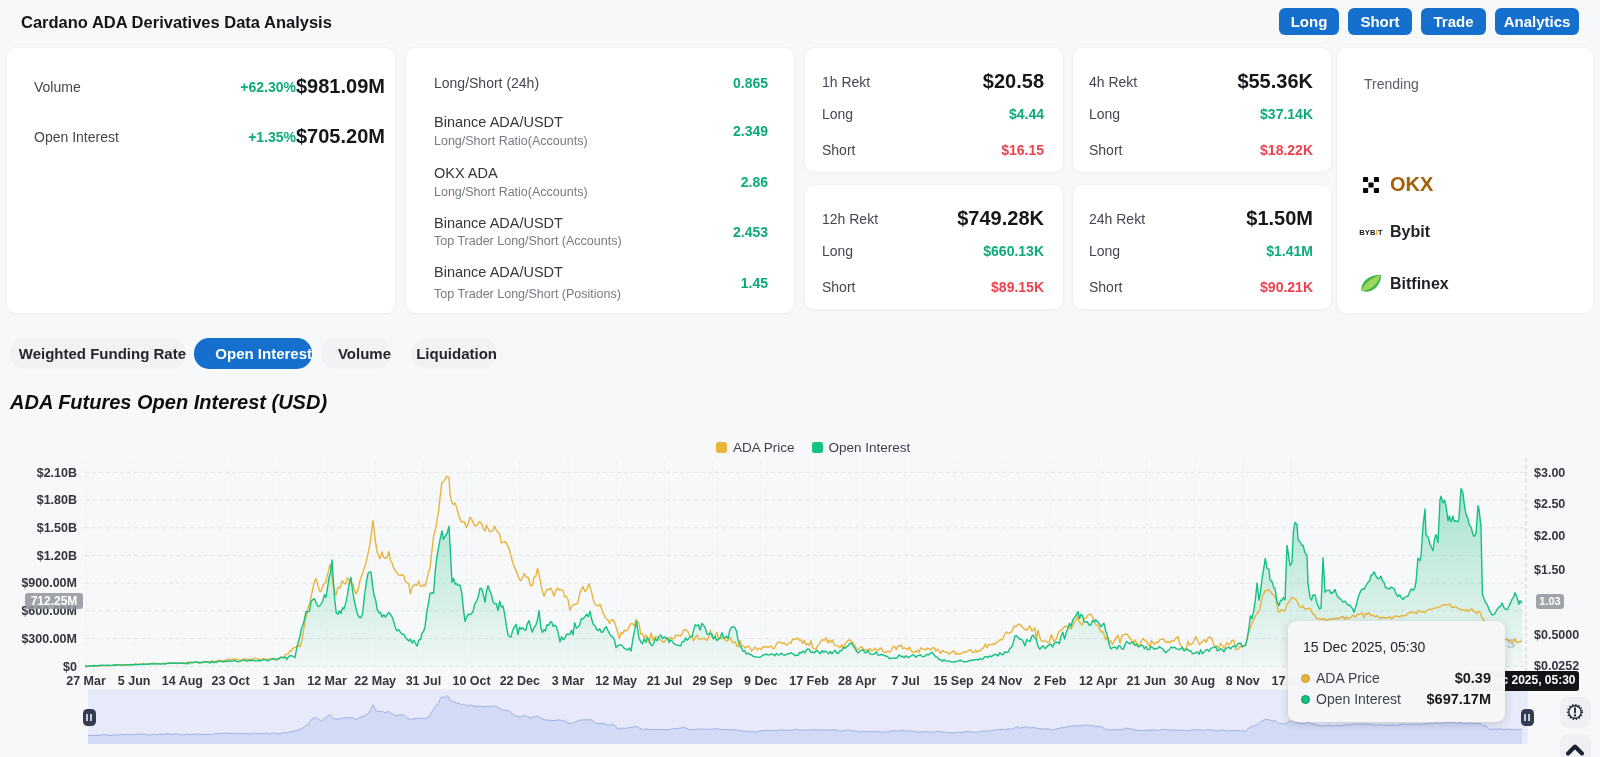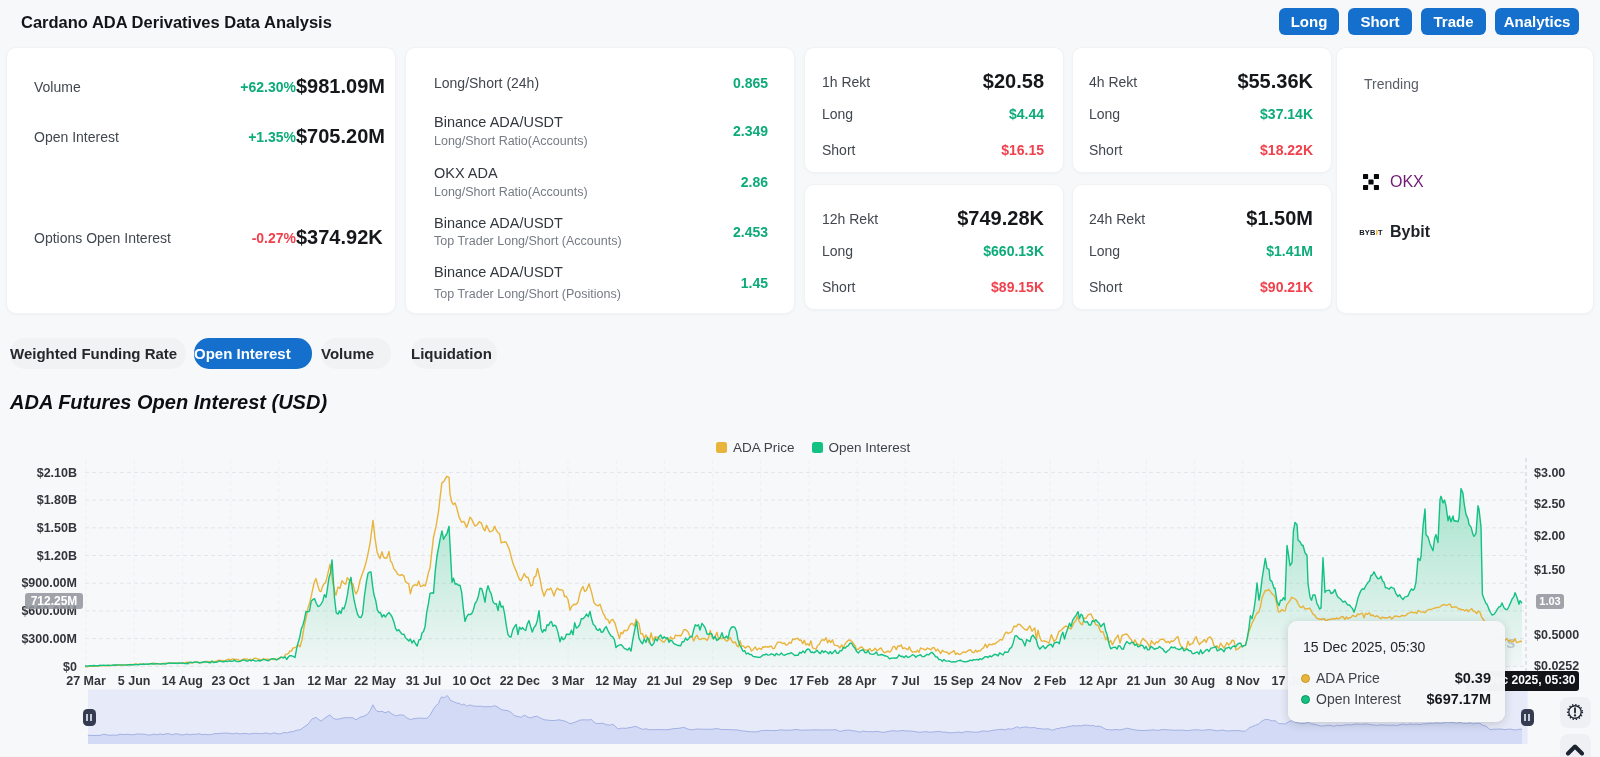--- a/index.html
+++ b/index.html
@@ -6,46 +6,41 @@
   html,body { -webkit-font-smoothing:antialiased; width:1600px; height:757px; background:#f7f8f9; font-family:"Liberation Sans", sans-serif; overflow:hidden; position:relative; }
   .abs { position:absolute; }
   .card { position:absolute; background:#fff; border-radius:10px; border:1px solid #f1f2f4; box-shadow:0 1px 3px rgba(20,22,26,0.03); }
   .lbl { color:#42474f; font-size:14px; }
   .sub { color:#767b84; font-size:12.5px; }
   .val { color:#15171a; font-size:20px; font-weight:700; }
   .grn { color:#0cab79; font-weight:700; font-size:14px; }
   .red { color:#f0414d; font-weight:700; font-size:14px; }
   .row { position:absolute; left:0; right:0; display:flex; align-items:center; }
   .btn { display:inline-block; background:#1570cd; color:#fff; font-weight:700; font-size:15px; border-radius:6px; text-align:center; padding:5px 0; margin-left:9px; }
-  .pill { display:inline-block; border-radius:15px; font-weight:700; font-size:15px; padding:7px 0; text-align:left; color:#24272c; background:#f1f2f4; }
+  .pill { display:inline-block; border-radius:15px; font-weight:700; font-size:15px; padding:7px 0; text-align:right; color:#24272c; background:#f1f2f4; }
   .pill.active { background:#1570cd; color:#fff; }
 </style>
 </head>
 <body>
 
 <div class="abs" style="left:21px; top:13px; font-size:16.5px; font-weight:700; color:#141519;">Cardano ADA Derivatives Data Analysis</div>
 <div class="abs" style="right:21px; top:8px;">
   <span class="btn" style="width:60px;">Long</span><span class="btn" style="width:64px;">Short</span><span class="btn" style="width:65px;">Trade</span><span class="btn" style="width:84px;">Analytics</span>
 </div>
 
 <div class="card" style="left:6px; top:47px; width:390px; height:267px;">
   <div class="row" style="top:27px; padding:0 27px;">
       <span class="lbl">Volume</span>
       <span class="grn" style="margin-left:auto;">+62.30%</span>
       <span class="val" style="width:72px; text-align:right;">$981.09M</span>
     </div>
   <div class="row" style="top:77px; padding:0 27px;">
       <span class="lbl">Open Interest</span>
       <span class="grn" style="margin-left:auto;">+1.35%</span>
       <span class="val" style="width:72px; text-align:right;">$705.20M</span>
-    </div>
-  <div class="row" style="top:178px; padding:0 27px;">
-      <span class="lbl">Options Open Interest</span>
-      <span class="red" style="margin-left:auto;">-0.27%</span>
-      <span class="val" style="width:72px; text-align:right;">$374.92K</span>
     </div>
 </div>
 
 <div class="card" style="left:405px; top:47px; width:390px; height:267px;">
   <div class="row" style="top:27px; padding:0 26px 0 28px;">
       <span class="lbl">Long/Short (24h)</span>
       <span class="grn" style="margin-left:auto;">0.865</span>
     </div>
   <div class="row" style="top:66px; padding:0 26px 0 28px;">
       <span>
@@ -144,27 +139,36 @@
         <svg width="16" height="16" viewBox="0 0 15 15">
           <g fill="#07080a">
             <rect x="0" y="0" width="4.8" height="4.8" rx="0.6"></rect>
             <rect x="10.2" y="0" width="4.8" height="4.8" rx="0.6"></rect>
             <rect x="5.1" y="5.1" width="4.8" height="4.8" rx="0.6"></rect>
             <rect x="0" y="10.2" width="4.8" height="4.8" rx="0.6"></rect>
             <rect x="10.2" y="10.2" width="4.8" height="4.8" rx="0.6"></rect>
           </g>
         </svg>
       </span>
-      <span style="font-size:16px; font-weight:400; color:#701a75; margin-left:7px;">OKX</span>
+      <span style="font-size:20px; font-weight:700; color:#a16207; margin-left:7px;">OKX</span>
     </div>
   <div class="row" style="top:175px; padding:0 22px;">
       <span style="width:24px;display:inline-flex;justify-content:center;">
         <span style="display:inline-block;width:24px;text-align:center;font-size:7.5px;font-weight:700;color:#12161f;letter-spacing:0.2px;">BYB<span style="color:#f7a600;">I</span>T</span>
       </span>
       <span style="font-size:16px; font-weight:700; color:#1d2026; margin-left:7px;">Bybit</span>
+    </div>
+  <div class="row" style="top:224px; padding:0 22px;">
+      <span style="width:24px;display:inline-flex;justify-content:center;">
+        <svg width="24" height="24" viewBox="0 0 24 24">
+          <path d="M2.2 18.6 C2.2 10.2 9.2 2.8 21.8 2.8 C22.2 2.8 22.4 9.8 17.6 14.9 C13.2 19.6 6.6 20.9 2.2 18.6 Z" fill="#3ab54a"></path>
+          <path d="M2.2 18.6 C8.8 18.8 15.4 16 19.2 8.6 C20.8 5.4 21.8 2.8 21.8 2.8 C13.4 5.2 5.4 11 2.2 18.6 Z" fill="#9ed45f"></path>
+        </svg>
+      </span>
+      <span style="font-size:16px; font-weight:700; color:#1d2026; margin-left:7px;">Bitfinex</span>
     </div>
 </div>
 
 <div>
   <span class="pill abs" style="left:10px; top:338px; width:176px;">Weighted Funding Rate</span>
   <span class="pill active abs" style="left:194px; top:338px; width:118px;">Open Interest</span>
   <span class="pill abs" style="left:321px; top:338px; width:70px;">Volume</span>
   <span class="pill abs" style="left:411px; top:338px; width:86px;">Liquidation</span>
 </div>
 

